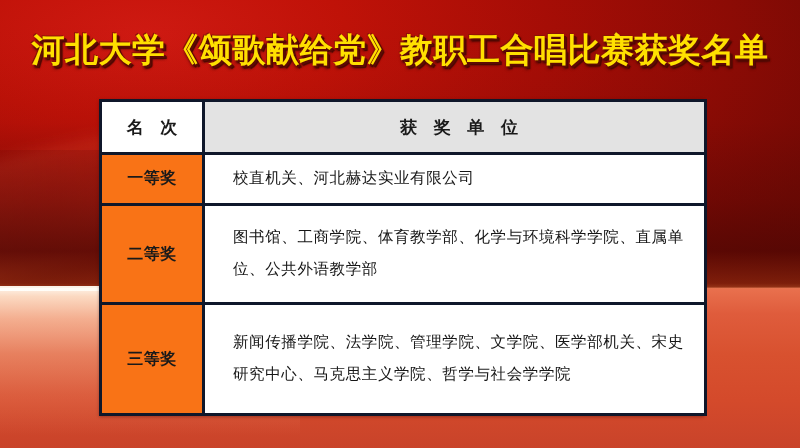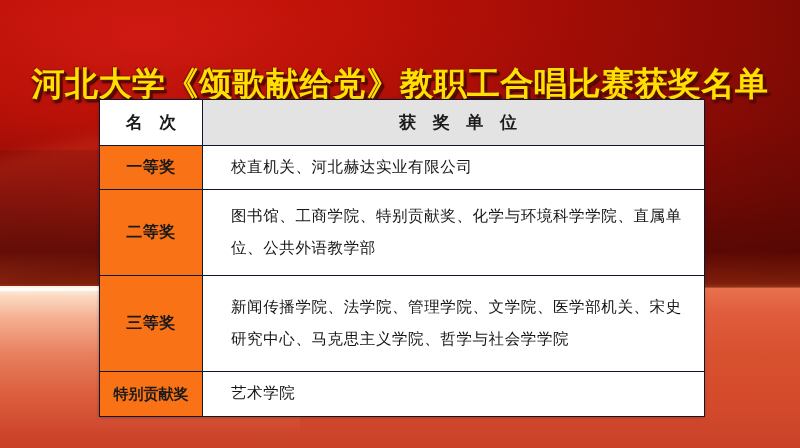--- a/index.html
+++ b/index.html
@@ -165,21 +165,20 @@
     font-weight: bold;
     font-size: 33px;
     letter-spacing: 0.5px;
     color: #ffe000;
     white-space: nowrap;
     text-shadow:
        2px 2px 0   #5c0a04,
        3px 3px 1px #4a0802,
       -1px -1px 0  #8a1405,
        1px  3px 3px rgba(40,4,0,0.75);
-    margin-top: 34px;
   }
 
   
 
   .table-wrap {
     position: absolute;
     left: 99px;
     top: 99px;
     width: 605px;
     height: 317px;
@@ -188,21 +187,21 @@
   }
 
   table.award-table {
     width: 100%;
     height: 100%;
     border-collapse: collapse;
     table-layout: fixed;
   }
 
   table.award-table td {
-    border: 1px solid #0f172a;
+    border: 3px solid #0f172a;
     vertical-align: middle;
   }
 
   col.col-rank  { width: 103px; }
   col.col-unit  { width: 502px; }
 
   
   .rank-cell {
     background: #f97316;
     text-align: center;
@@ -286,30 +285,26 @@
           <td class="hdr-unit">获 奖 单 位</td>
         </tr>
 
         <tr class="row-h2">
           <td class="rank-cell">一等奖</td>
           <td class="unit-cell">校直机关、河北赫达实业有限公司</td>
         </tr>
 
         <tr class="row-h3">
           <td class="rank-cell">二等奖</td>
-          <td class="unit-cell">图书馆、工商学院、特别贡献奖、化学与环境科学学院、直属单位、公共外语教学部</td>
+          <td class="unit-cell">图书馆、工商学院、体育教学部、化学与环境科学学院、直属单位、公共外语教学部</td>
         </tr>
 
         <tr class="row-h4">
           <td class="rank-cell">三等奖</td>
           <td class="unit-cell">新闻传播学院、法学院、管理学院、文学院、医学部机关、宋史研究中心、马克思主义学院、哲学与社会学学院</td>
         </tr>
 
-        <tr class="row-h5">
-          <td class="rank-cell small">特别贡献奖</td>
-          <td class="unit-cell">艺术学院</td>
-        </tr>
 
       </tbody>
     </table>
   </div>
 
 </div>
 
 </body></html>

